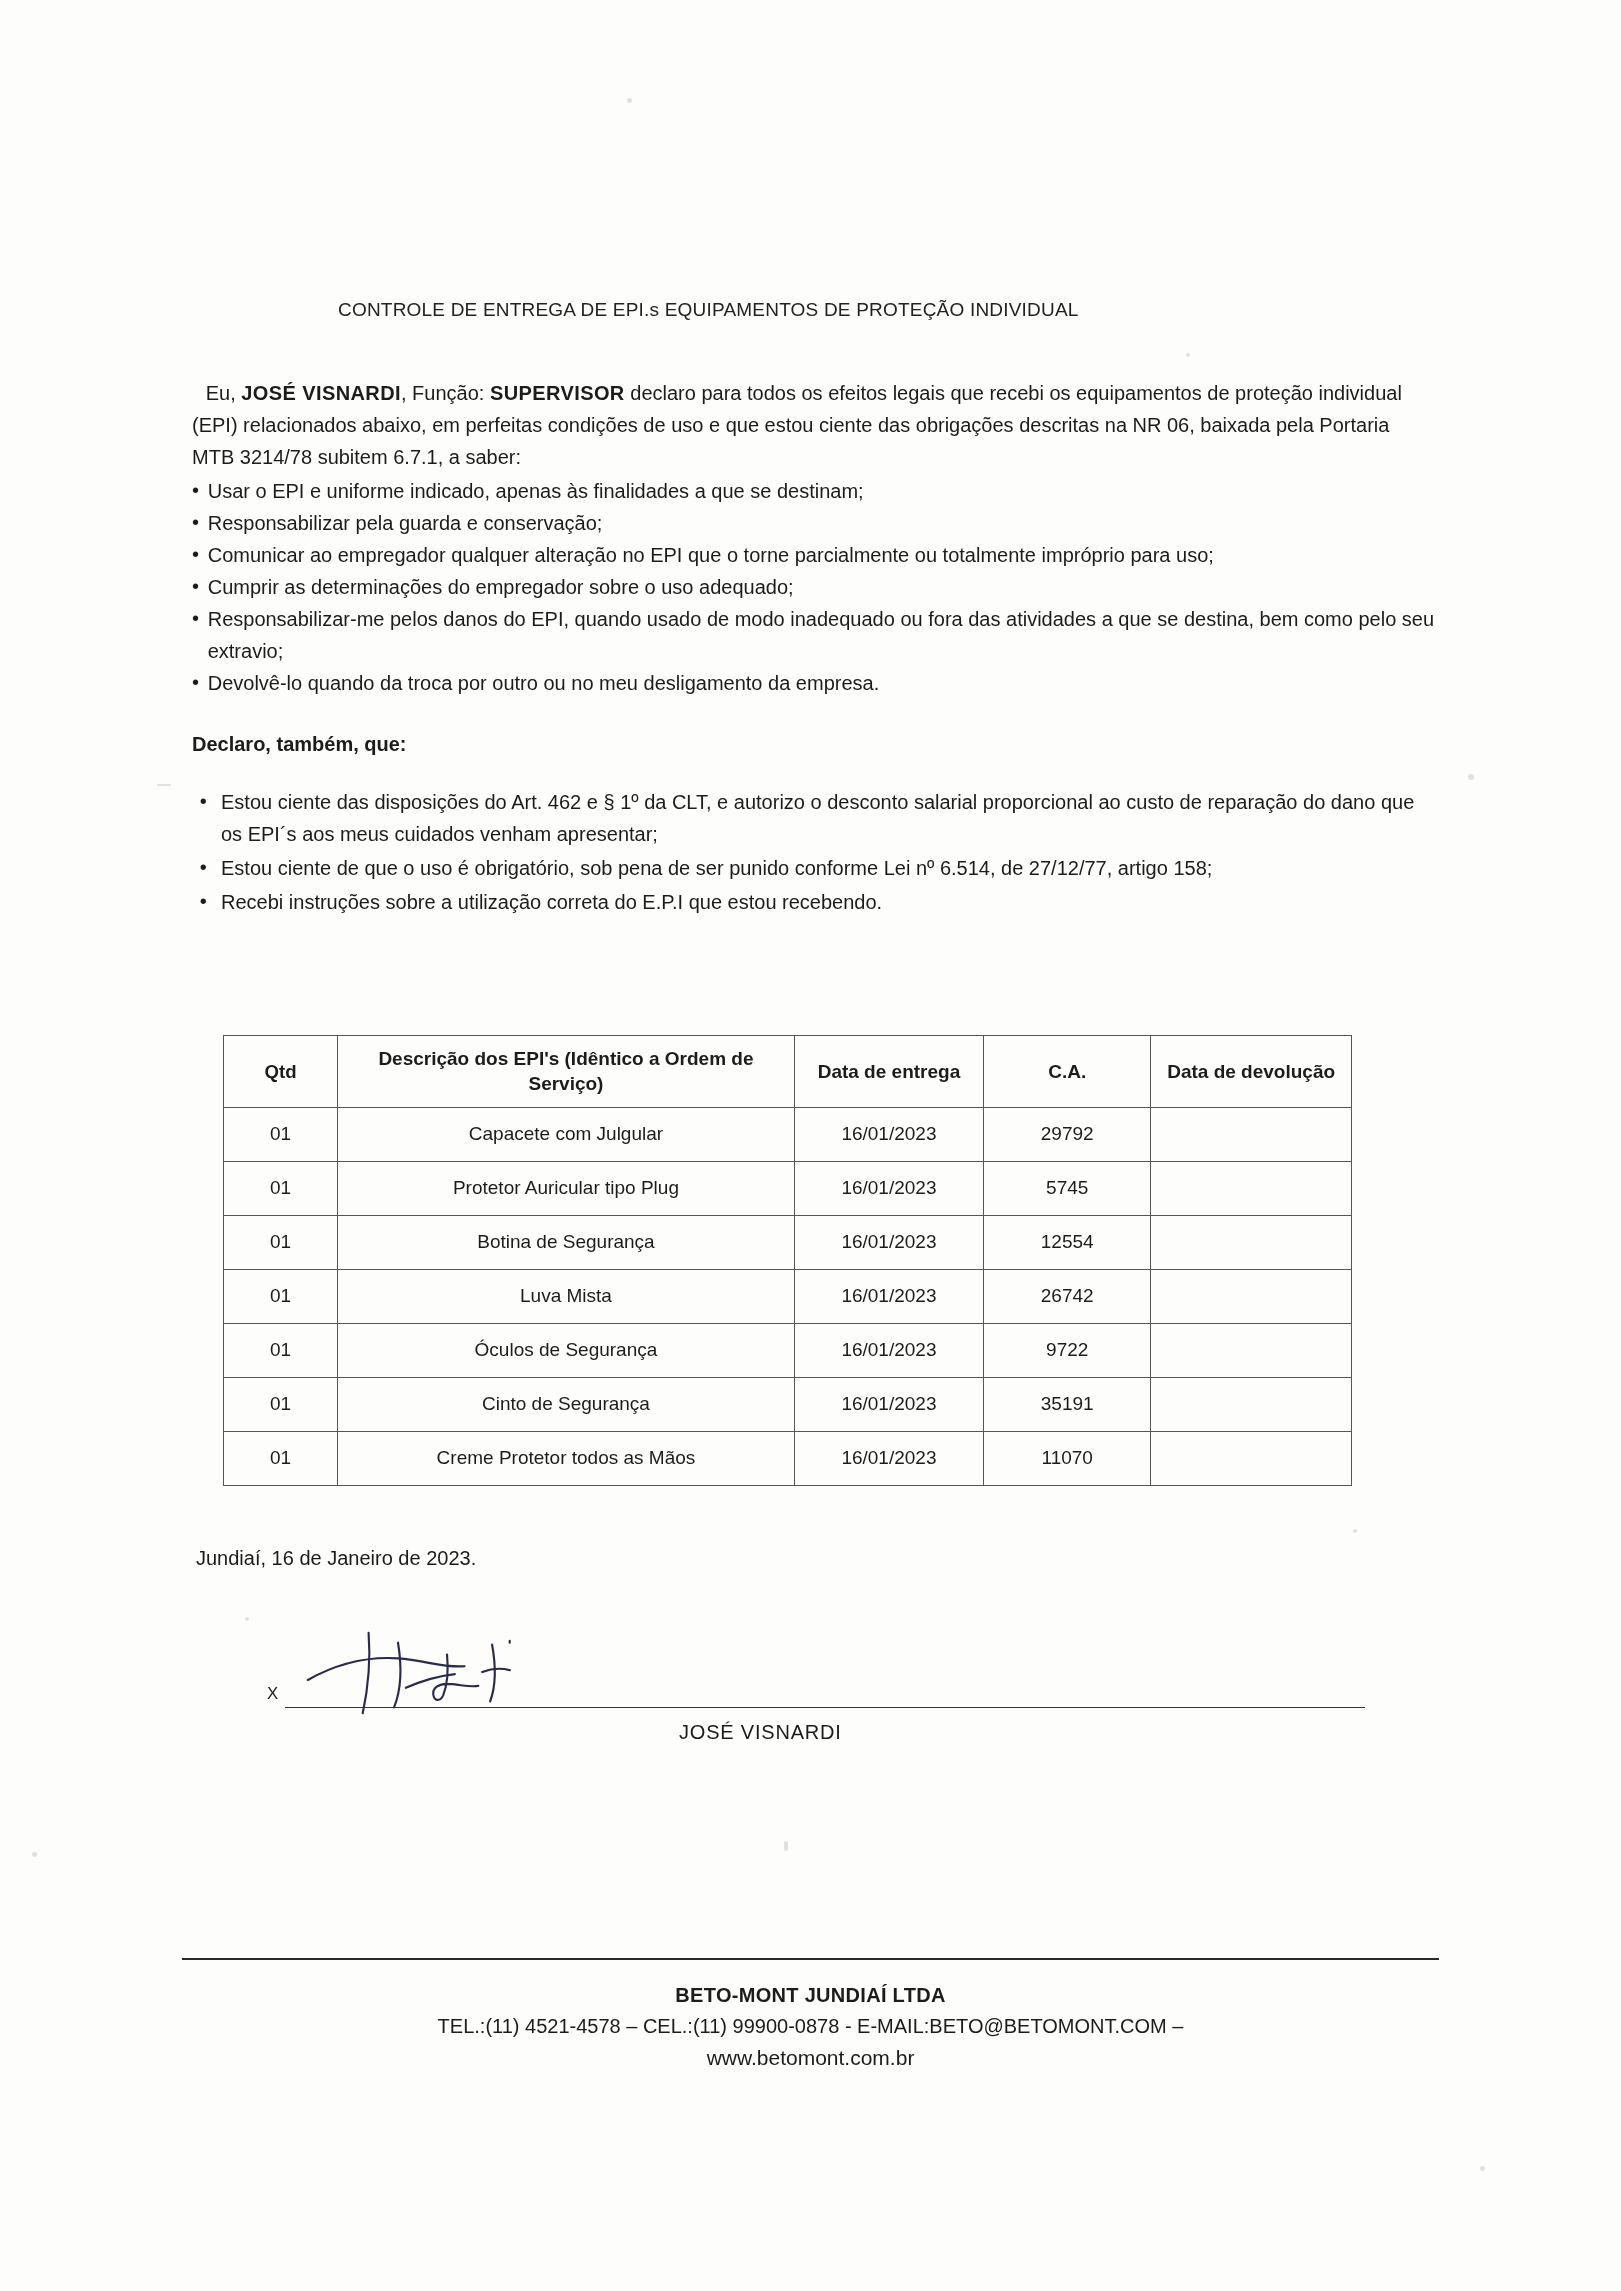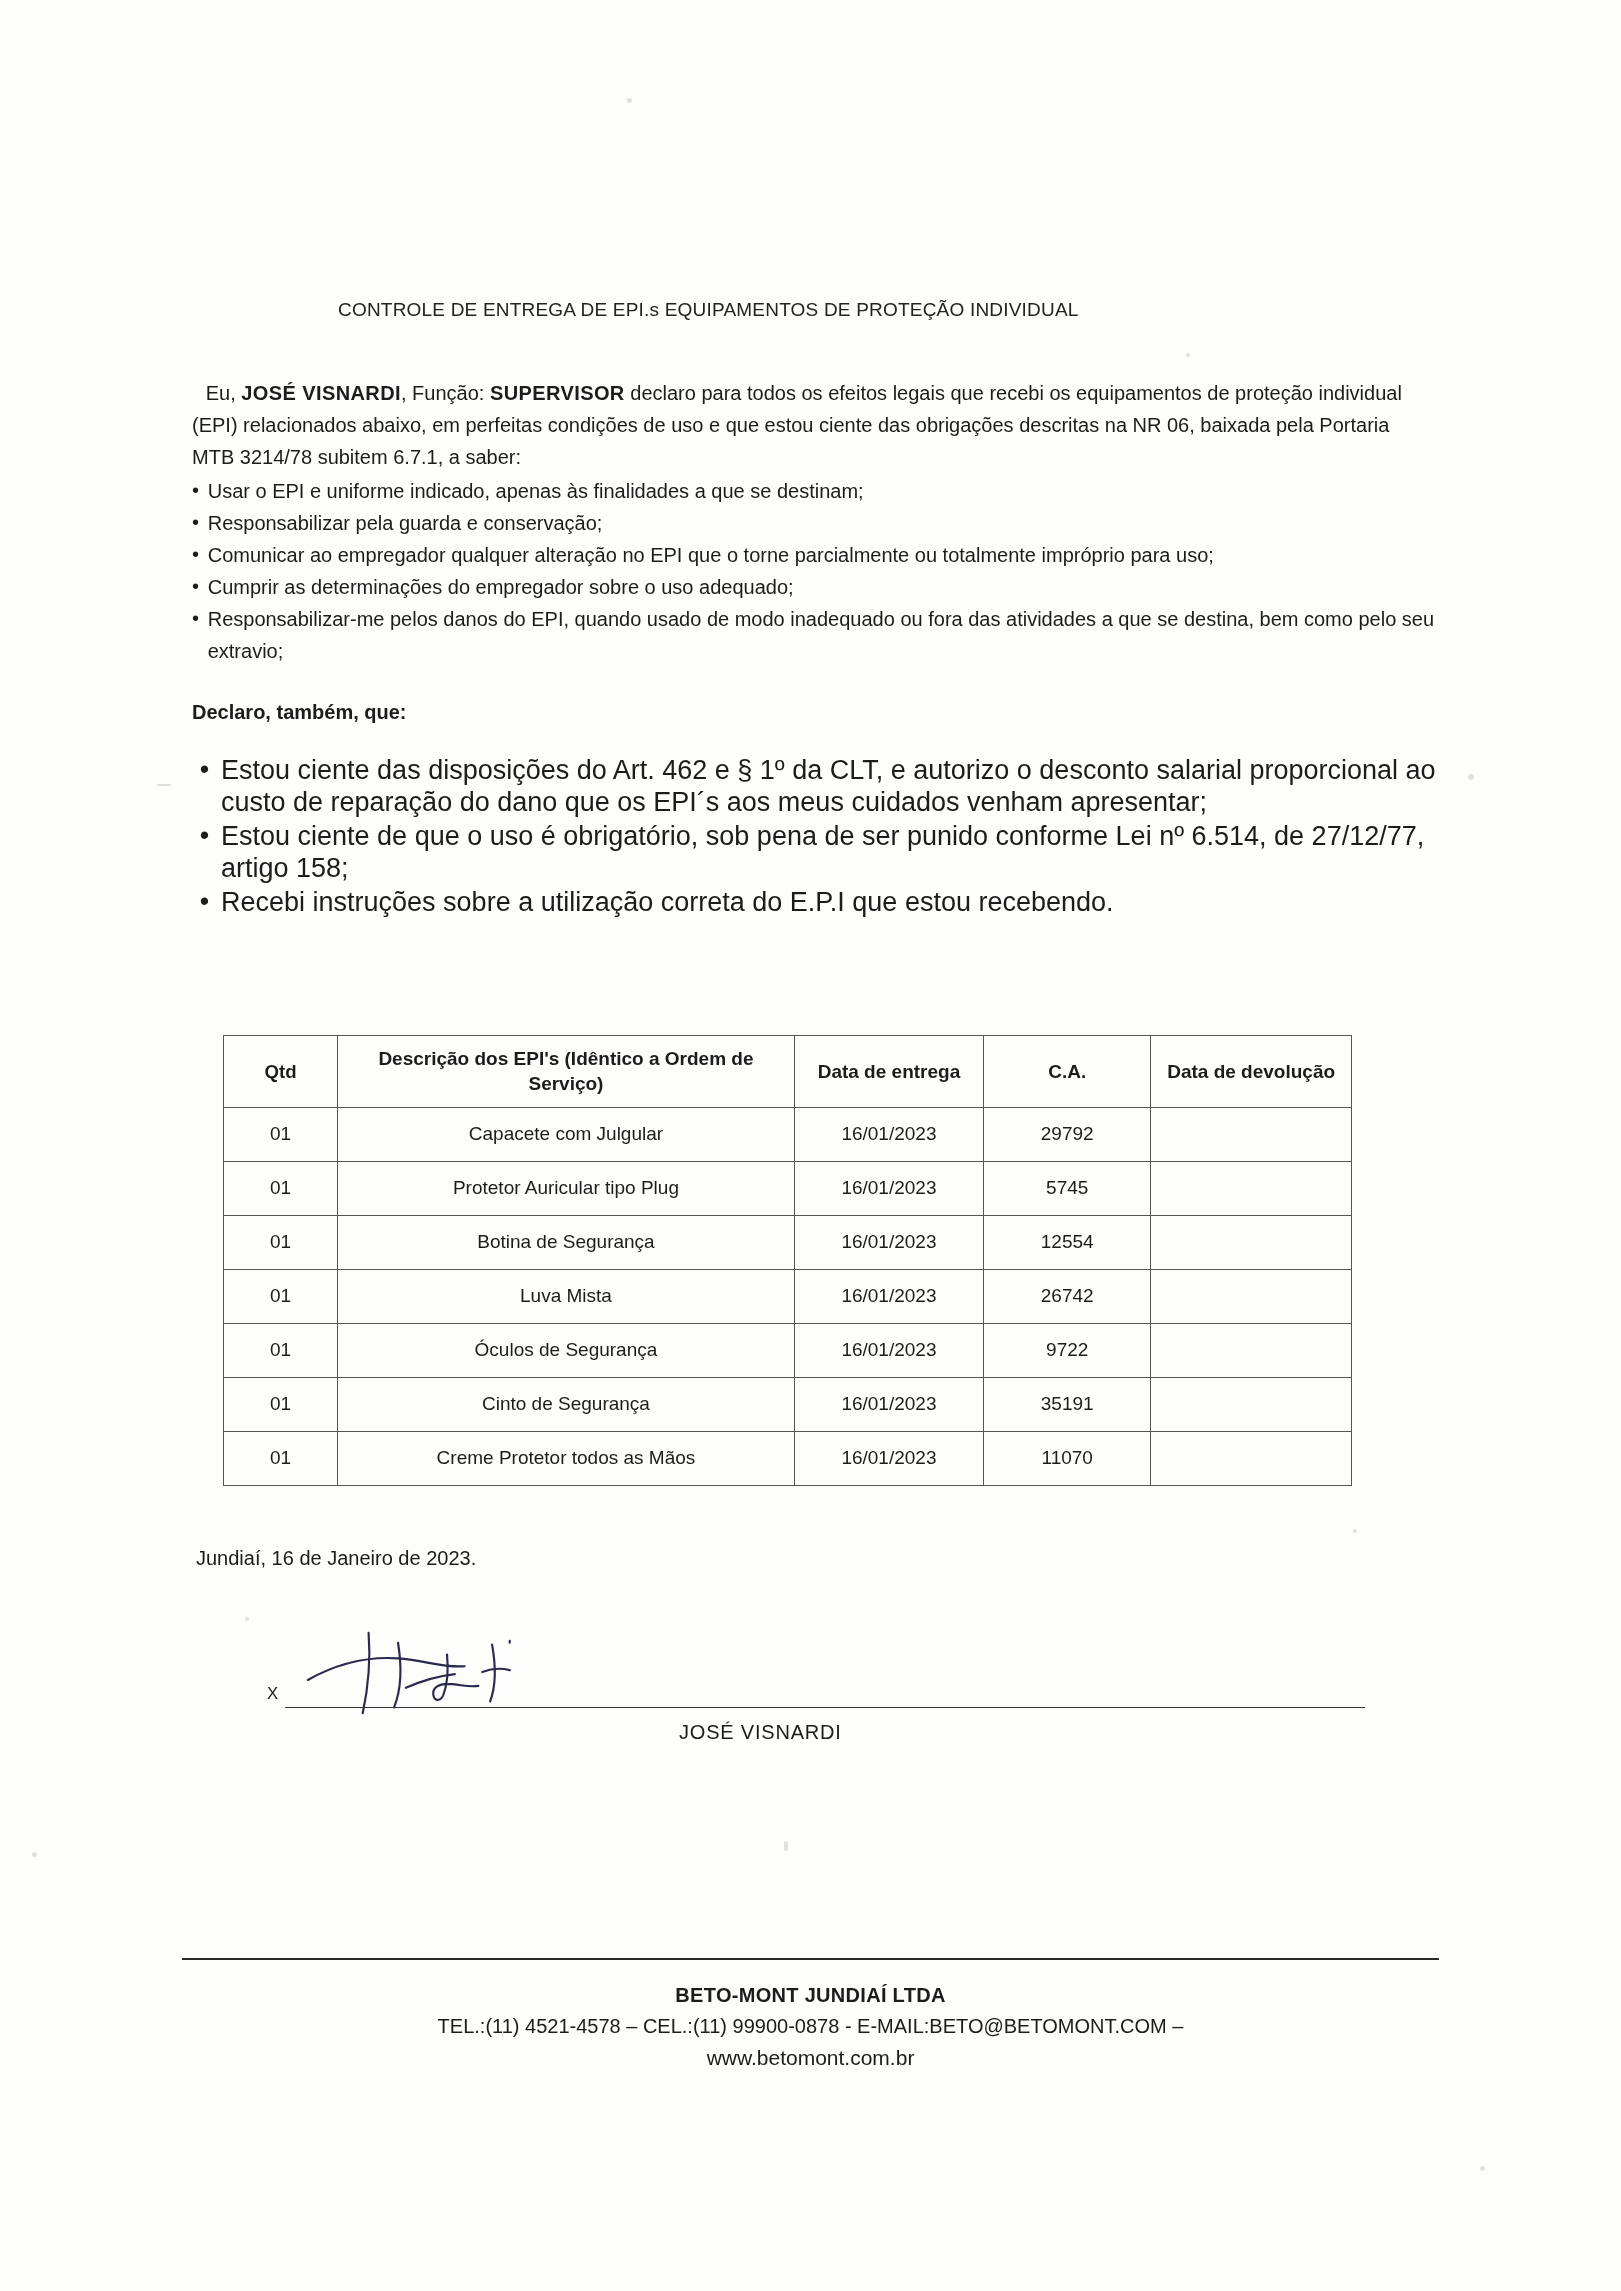--- a/index.html
+++ b/index.html
@@ -109,21 +109,21 @@
   }
   .declaro {
     margin-top: 29px;
     font-weight: 700;
     font-size: 20px;
   }
   .bullets2 {
     margin: 25.5px 0 0 0;
     padding: 0;
     list-style: none;
-    font-size: 27px;
+    font-size: 20px;
     line-height: 32px;
   }
   .bullets2 li {
     position: relative;
     padding-left: 29px;
     margin: 0 0 2px 0;
   }
   .bullets2 li::before {
     content: "•";
     position: absolute;
@@ -255,20 +255,21 @@
       <b class="name">JOSÉ VISNARDI</b><span>, Função:</span>
       <b class="name">SUPERVISOR</b><span> declaro para todos os efeitos legais que recebi os equipamentos de proteção individual (EPI) relacionados abaixo, em perfeitas condições de uso e que estou ciente das obrigações descritas na NR 06, baixada pela Portaria MTB 3214/78 subitem 6.7.1, a saber:</span>
     </p>
 
     <ul class="bullets">
       <li>Usar o EPI e uniforme indicado, apenas às finalidades a que se destinam;</li>
       <li>Responsabilizar pela guarda e conservação;</li>
       <li>Comunicar ao empregador qualquer alteração no EPI que o torne parcialmente ou totalmente impróprio para uso;</li>
       <li>Cumprir as determinações do empregador sobre o uso adequado;</li>
       <li>Responsabilizar-me pelos danos do EPI, quando usado de modo inadequado ou fora das atividades a que se destina, bem como pelo seu extravio;</li>
+      <li>Devolvê-lo quando da troca por outro ou no meu desligamento da empresa.</li>
     </ul>
 
     <div class="declaro">Declaro, também, que:</div>
 
     <ul class="bullets2">
       <li>Estou ciente das disposições do Art. 462 e § 1º da CLT, e autorizo o desconto salarial proporcional ao custo de reparação do dano que os EPI´s aos meus cuidados venham apresentar;</li>
       <li>Estou ciente de que o uso é obrigatório, sob pena de ser punido conforme Lei nº 6.514, de 27/12/77, artigo 158;</li>
       <li>Recebi instruções sobre a utilização correta do E.P.I que estou recebendo.</li>
     </ul>
   </div>

